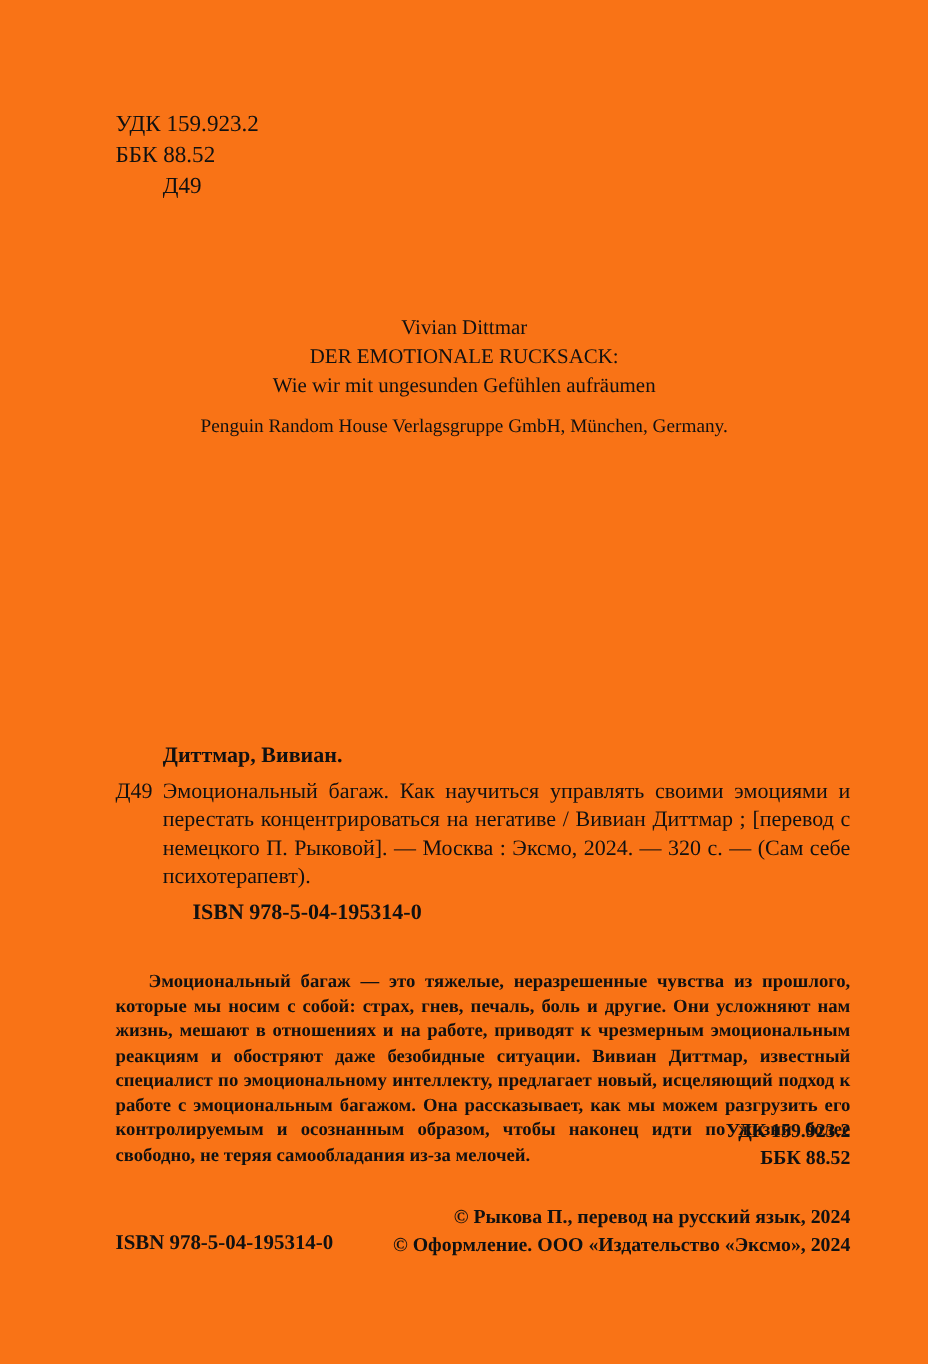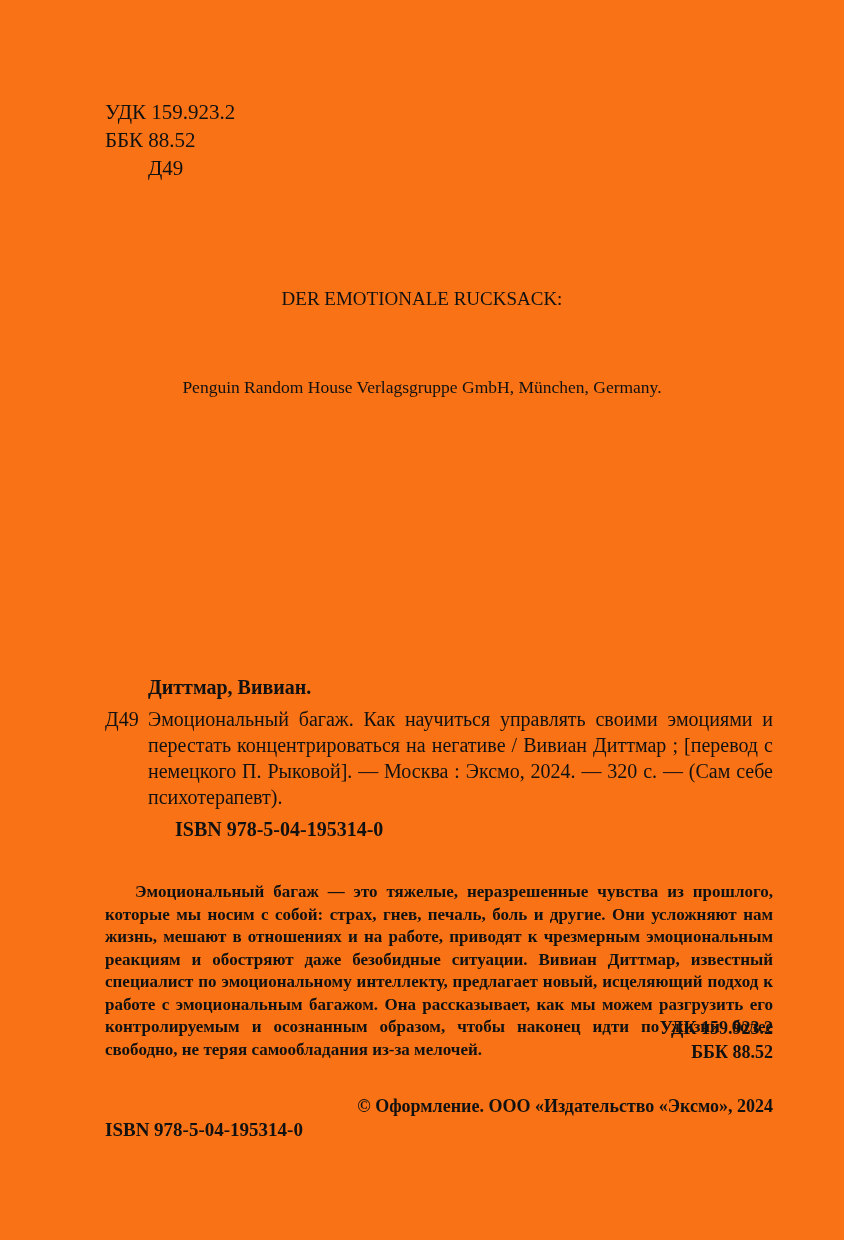--- a/index.html
+++ b/index.html
@@ -133,21 +133,23 @@
 
 <div class="page">
 
   <div class="codes-top">
     <div class="code-row">УДК 159.923.2</div>
     <div class="code-row">ББК 88.52</div>
     <div class="code-row code-indent">Д49</div>
   </div>
 
   <div class="original-block">
+    <div>Vivian Dittmar</div>
     <div>DER EMOTIONALE RUCKSACK:</div>
+    <div>Wie wir mit ungesunden Gefühlen aufräumen</div>
   </div>
   <div class="original-copyright">
     <div>Penguin Random House Verlagsgruppe GmbH, München, Germany.</div>
   </div>
 
   <div class="catalog-author">Диттмар, Вивиан.</div>
 
   <div class="catalog-entry">
     <div class="catalog-code">Д49</div>
     <div class="catalog-text">Эмоциональный багаж. Как научиться управлять своими эмоциями и перестать концентрироваться на негативе / Вивиан Диттмар ; [перевод с немецкого П. Рыковой]. — Москва : Эксмо, 2024. — 320 с. — (Сам себе психотерапевт).</div>
@@ -158,17 +160,18 @@
   <div class="annotation">Эмоциональный багаж — это тяжелые, неразрешенные чувства из прошлого, которые мы носим с собой: страх, гнев, печаль, боль и другие. Они усложняют нам жизнь, мешают в отношениях и на работе, приводят к чрезмерным эмоциональным реакциям и обостряют даже безобидные ситуации. Вивиан Диттмар, известный специалист по эмоциональному интеллекту, предлагает новый, исцеляющий подход к работе с эмоциональным багажом. Она рассказывает, как мы можем разгрузить его контролируемым и осознанным образом, чтобы наконец идти по жизни более свободно, не теряя самообладания из-за мелочей.</div>
 
   <div class="codes-bottom">
     <div>УДК 159.923.2</div>
     <div>ББК 88.52</div>
   </div>
 
   <div class="footer">
     <div class="footer-isbn">ISBN 978-5-04-195314-0</div>
     <div class="footer-right">
+      <div>© Рыкова П., перевод на русский язык, 2024</div>
       <div>© Оформление. ООО «Издательство «Эксмо», 2024</div>
     </div>
   </div>
 
 </div>
 
 </body></html>

